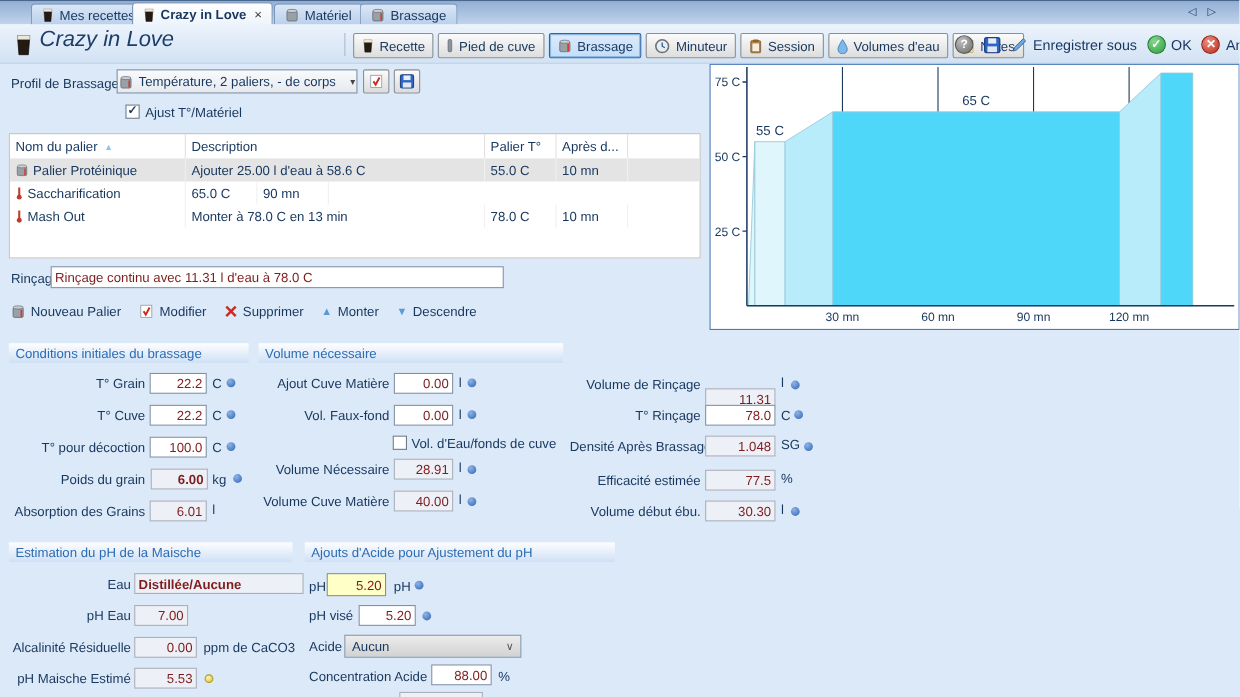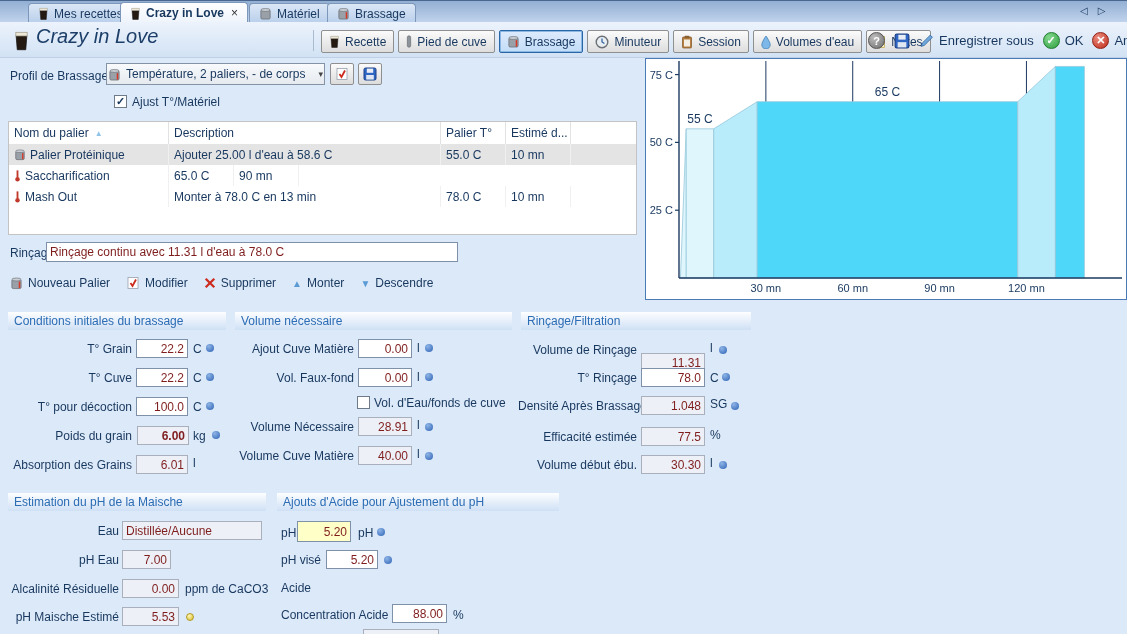--- a/index.html
+++ b/index.html
@@ -226,21 +226,21 @@
   <div class="llabel" style="left:132px;top:95px">Ajust T°/Matériel</div>
 
   <div class="table">
     <div class="thead">
       <div class="th c1">
         <span>Nom du palier</span>
         <span class="sort">▲</span>
       </div>
       <div class="th c2">Description</div>
       <div class="th c3">Palier T°</div>
-      <div class="th c4">Estimé d...</div>
+      <div class="th c4">Après d...</div>
       <div class="th c5"></div>
     </div>
     <div class="trow sel">
       <div class="td c1">
         <svg width="12" height="13" viewBox="0 0 14 14">
             <rect x="2" y="3" width="10" height="10" rx="1.5" fill="#9aa0a8" stroke="#5c6066" stroke-width="0.7"></rect>
             <ellipse cx="7" cy="3.2" rx="5" ry="1.6" fill="#c9ced4" stroke="#5c6066" stroke-width="0.6"></ellipse>
             <line x1="10.2" y1="5.5" x2="10.2" y2="12.5" stroke="#d43a2a" stroke-width="1.6"></line>
           </svg>
         <span>Palier Protéinique</span>
@@ -375,21 +375,20 @@
   <div class="llabel" style="left:374px;top:396px">Vol. d'Eau/fonds de cuve</div>
   <div class="flabel" style="left:232px;top:420px;width:122px">Volume Nécessaire</div>
   <input class="field ro" readonly="" style="left: 358px; top: 417px; width: 54px;" value="28.91">
   <div class="funit" style="left:417px;top:418px">l</div>
   <div class="dot blue" style="left:425px;top:423px"></div>
   <div class="flabel" style="left:232px;top:449px;width:122px">Volume Cuve Matière</div>
   <input class="field ro" readonly="" style="left: 358px; top: 446px; width: 54px;" value="40.00">
   <div class="funit" style="left:417px;top:447px">l</div>
   <div class="dot blue" style="left:425px;top:452px"></div>
 
-  <div class="sec-h" style="left:521px;top:312px;width:230px">Rinçage/Filtration</div>
   <div class="flabel" style="left:518px;top:343px;width:119px">Volume de Rinçage</div>
   <input class="field ro" readonly="" style="left: 641px; top: 340px; width: 64px; margin-top: 13px;" value="11.31">
   <div class="funit" style="left:710px;top:341px">l</div>
   <div class="dot blue" style="left:719px;top:346px"></div>
   <div class="flabel" style="left:518px;top:371px;width:119px">T° Rinçage</div>
   <input class="field" style="left: 641px; top: 368px; width: 64px;" value="78.0">
   <div class="funit" style="left:710px;top:371px">C</div>
   <div class="dot blue" style="left:722px;top:373px"></div>
   <div class="flabel" style="left:518px;top:399px;width:119px">Densité Après Brassage</div>
   <input class="field ro" readonly="" style="left: 641px; top: 396px; width: 64px;" value="1.048">
@@ -398,37 +397,41 @@
   <div class="flabel" style="left:518px;top:430px;width:119px">Efficacité estimée</div>
   <input class="field ro" readonly="" style="left: 641px; top: 427px; width: 64px;" value="77.5">
   <div class="funit" style="left:710px;top:428px">%</div>
   <div class="flabel" style="left:518px;top:458px;width:119px">Volume début ébu.</div>
   <input class="field ro" readonly="" style="left: 641px; top: 455px; width: 64px;" value="30.30">
   <div class="funit" style="left:710px;top:456px">l</div>
   <div class="dot blue" style="left:719px;top:461px"></div>
 
   <div class="sec-h" style="left:8px;top:493px;width:258px">Estimation du pH de la Maische</div>
   <div class="flabel" style="left:8px;top:524px;width:111px">Eau</div>
-  <input class="field ro left" readonly="" style="left: 122px; top: 521px; width: 140px;" value="Distillée/Aucune">
+  <input class="field ro left" readonly="" style="left: 122px; top: 521px; width: 154px; font-weight: bold;" value="Distillée/Aucune">
   <div class="flabel" style="left:8px;top:553px;width:111px">pH Eau</div>
   <input class="field ro" readonly="" style="left: 122px; top: 550px; width: 49px;" value="7.00">
   <div class="flabel" style="left:8px;top:582px;width:111px">Alcalinité Résiduelle</div>
   <input class="field ro" readonly="" style="left: 122px; top: 579px; width: 57px;" value="0.00">
   <div class="funit" style="left:185px;top:582px">ppm de CaCO3</div>
   <div class="flabel" style="left:8px;top:610px;width:111px">pH Maische Estimé</div>
   <input class="field ro" readonly="" style="left: 122px; top: 607px; width: 57px;" value="5.53">
   <div class="dot yellow" style="left:186px;top:613px"></div>
 
   <div class="sec-h" style="left:277px;top:493px;width:282px">Ajouts d'Acide pour Ajustement du pH</div>
   <div class="llabel" style="left:281px;top:526px">pH</div>
   <input class="field yellow" style="left: 297px; top: 521px; width: 54px;" value="5.20">
   <div class="funit" style="left:358px;top:526px">pH</div>
   <div class="dot blue" style="left:377px;top:528px"></div>
   <div class="llabel" style="left:281px;top:553px">pH visé</div>
   <input class="field" style="left: 326px; top: 550px; width: 52px;" value="5.20">
   <div class="dot blue" style="left:384px;top:556px"></div>
   <div class="llabel" style="left:281px;top:581px">Acide</div>
+  <div class="selectbox" style="left:313px;top:577px;width:161px;height:21px">
+    <span>Aucun</span>
+    <span class="chev">∨</span>
+  </div>
   <div class="llabel" style="left:281px;top:608px">Concentration Acide</div>
   <input class="field" style="left: 392px; top: 604px; width: 55px;" value="88.00">
   <div class="funit" style="left:453px;top:608px">%</div>
   <div class="field ro" style="left:363px;top:629px;width:76px;height:10px"></div>
 
 </div>
 
 </body></html>

